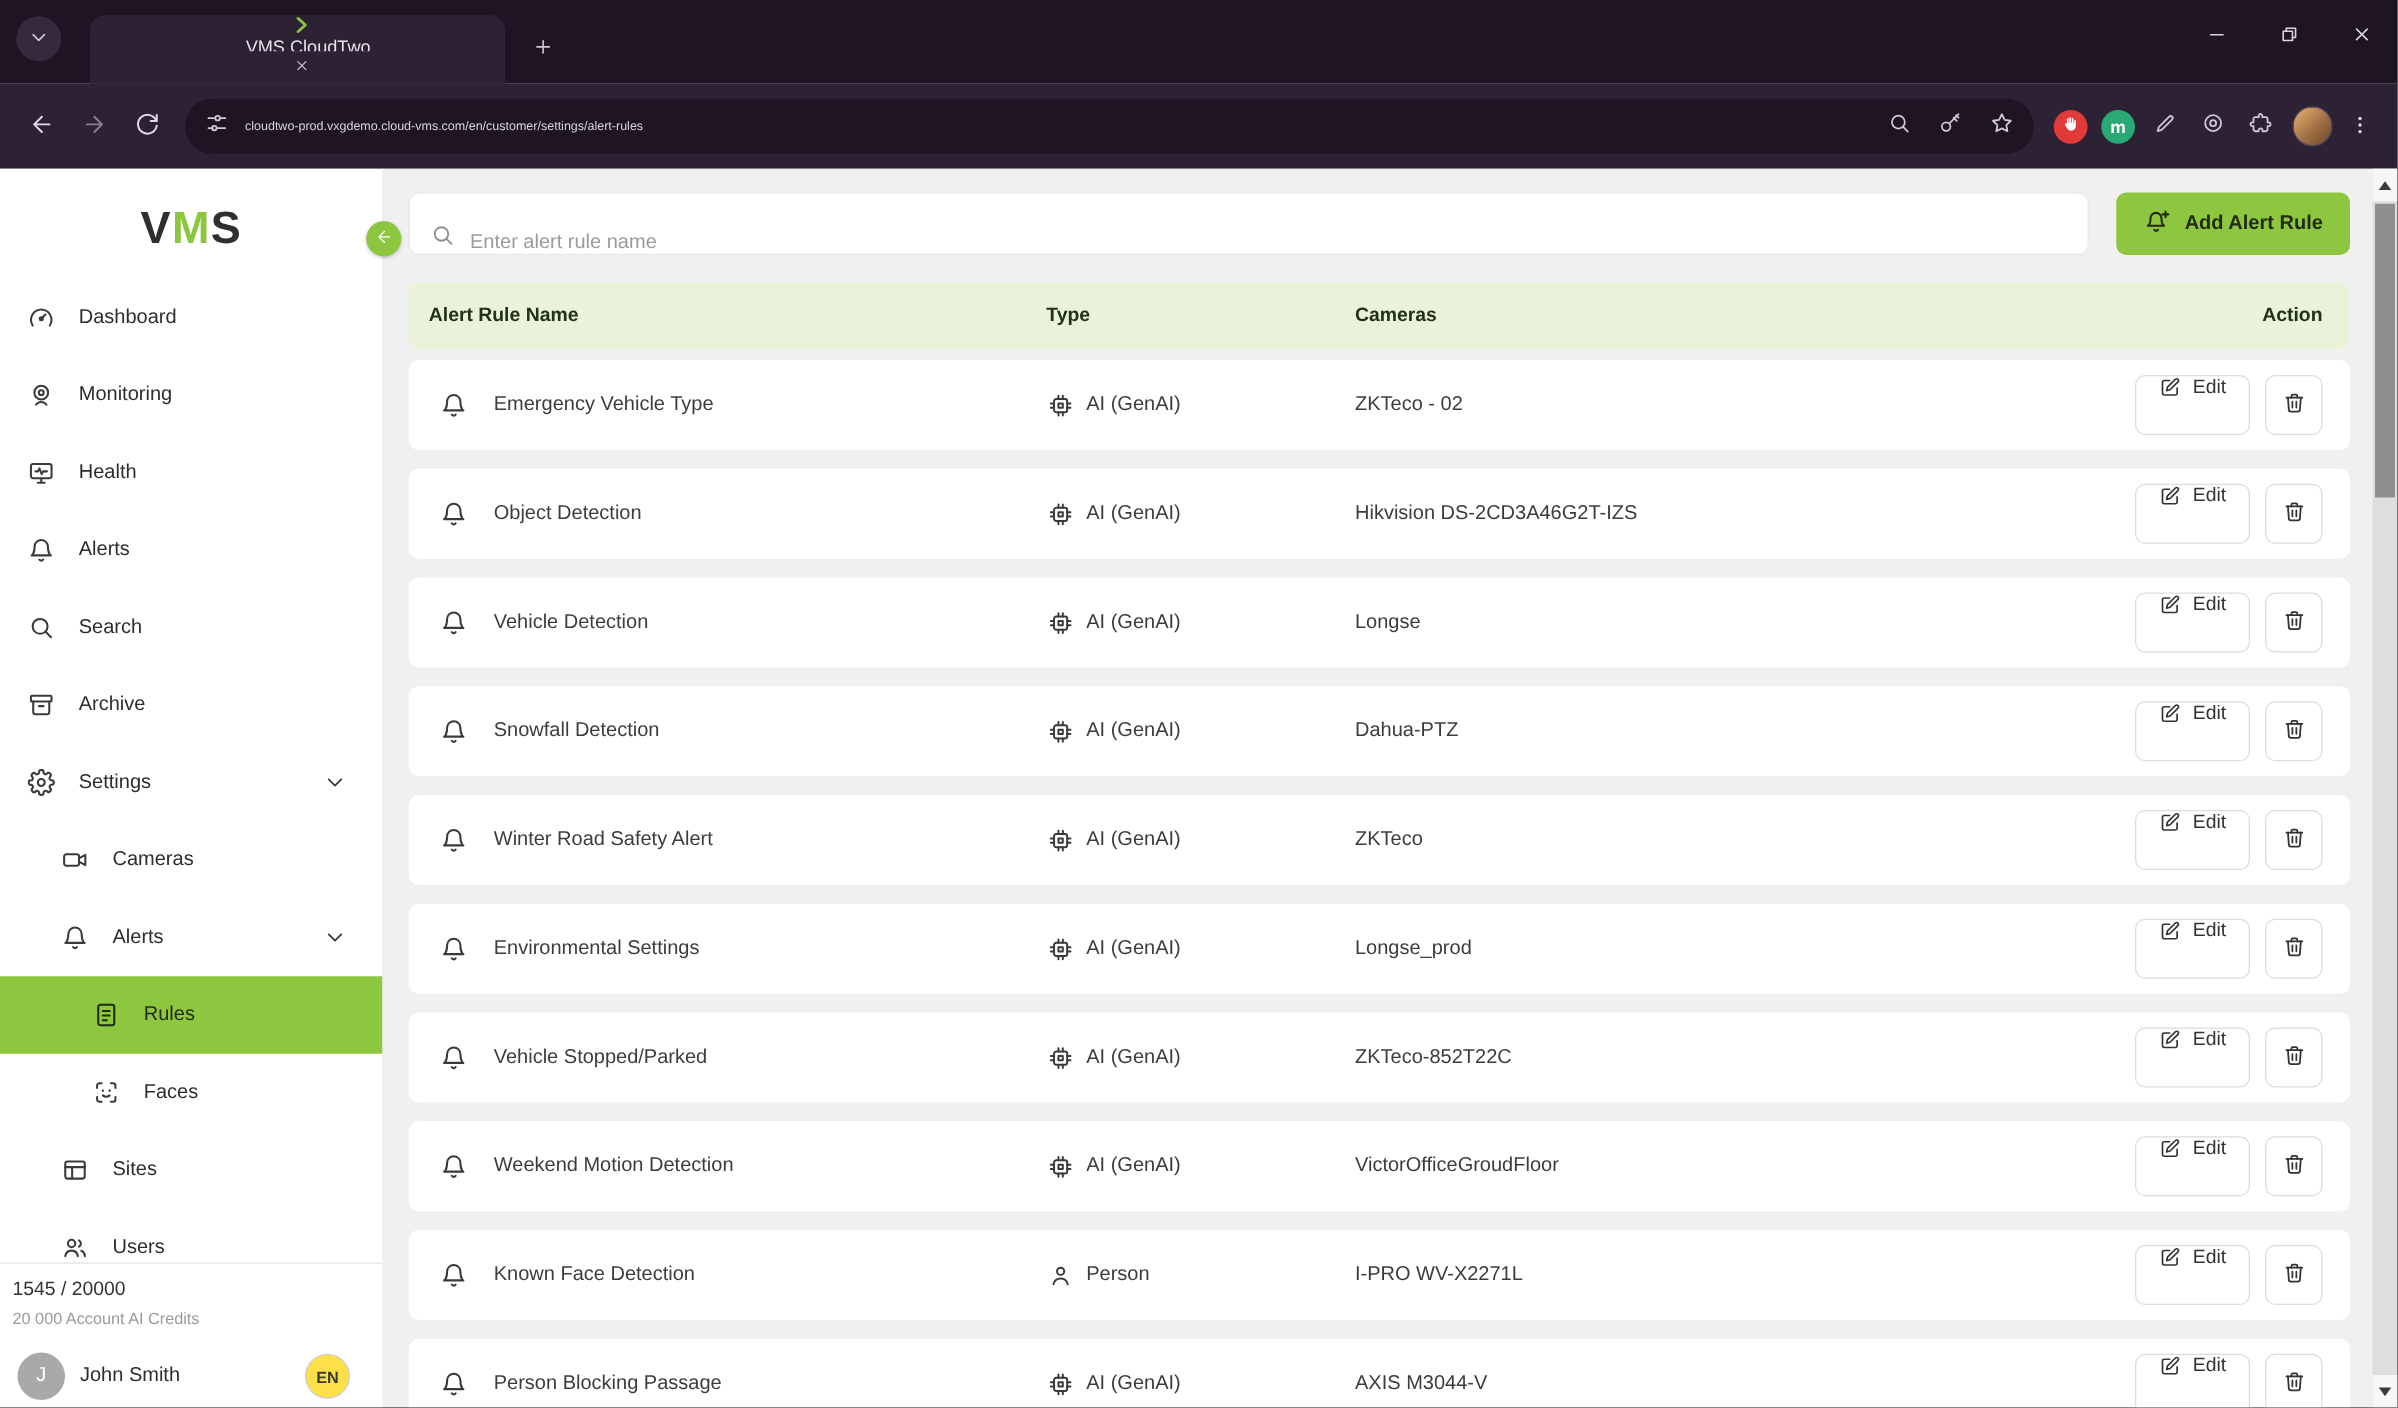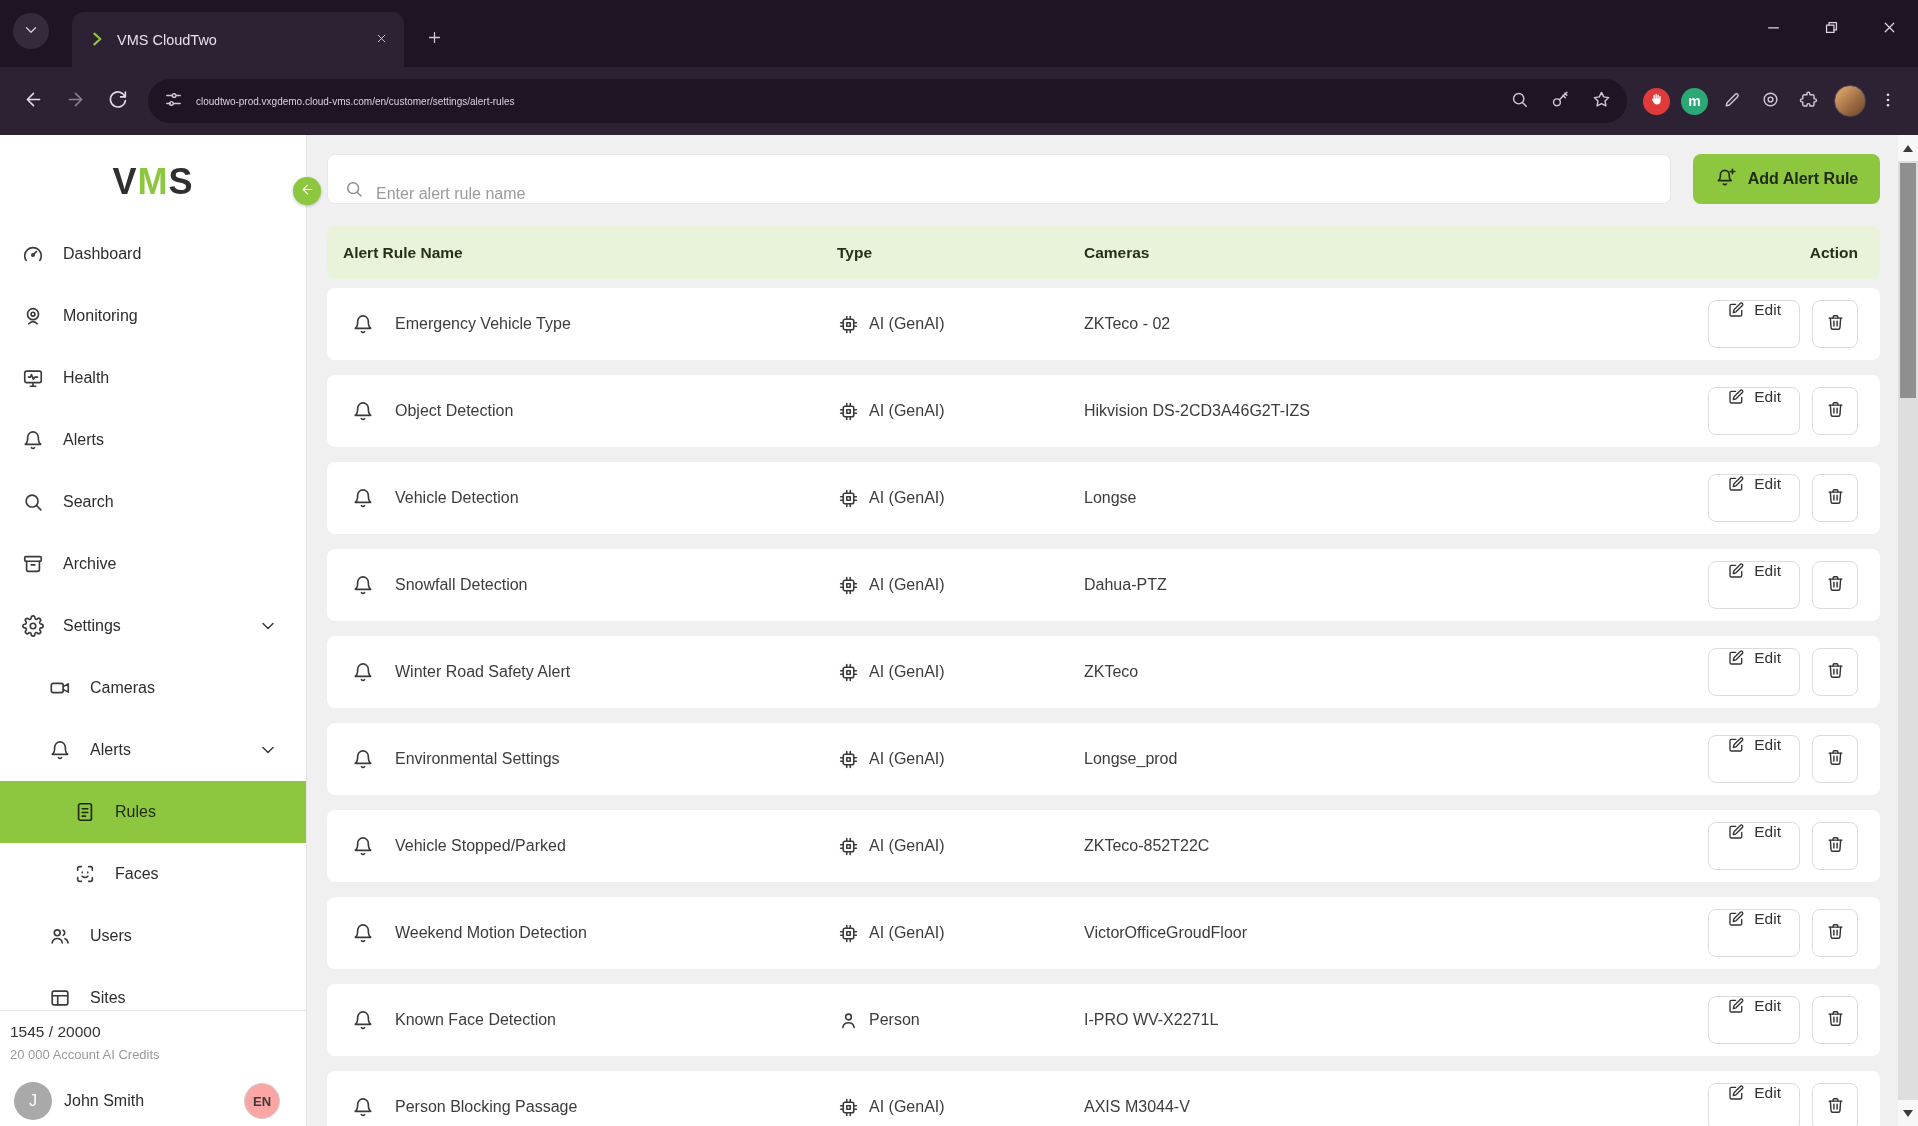--- a/index.html
+++ b/index.html
@@ -4,21 +4,21 @@
 <style>
   * { margin:0; padding:0; box-sizing:border-box; }
   html,body { width:1918px; height:1126px; overflow:hidden; background:#000; }
   body { font-family:"Liberation Sans","DejaVu Sans",sans-serif; }
   .screen { position:relative; width:1918px; height:1126px; overflow:hidden; background:#F0F0F0; }
 
   
   .frame { position:absolute; top:0; left:0; right:0; height:67px; background:#1E1424; display:flex; align-items:flex-end; }
   .tab-search { position:absolute; left:13px; top:13px; width:36px; height:36px; border-radius:50%; background:#352A3C; display:grid; place-items:center; color:#CFC8D6; border:none; cursor:pointer; }
   .tab-search svg { width:18px; height:18px; }
-  .tab { margin-left:72px; width:332px; height:55px; background:#2D2233; border-radius:12px 12px 0 0; display:flex; align-items:center; padding:0 10px 0 16px; color:#E7E1EB; }
+  .tab { margin-left:72px; width:332px; height:55px; background:#2D2233; border-radius:12px 12px 0 0; display:flex; align-items:center; padding:0 10px 0 16px; color:#E7E1EB;flex-direction:column; }
   .favicon { width:18px; height:18px; display:grid; place-items:center; }
   .favicon svg { width:16px; height:16px; }
   .tab-title { flex:1; margin-left:11px; font-size:14.5px; white-space:nowrap; overflow:hidden; }
   .tab-close { width:26px; height:26px; border-radius:50%; display:grid; place-items:center; background:transparent; border:none; color:#CFC8D6; cursor:pointer; }
   .tab-close svg { width:13px; height:13px; }
   .new-tab { width:36px; height:36px; margin:0 0 10px 12px; border-radius:50%; background:transparent; border:none; color:#CFC8D6; display:grid; place-items:center; cursor:pointer; }
   .new-tab svg { width:17px; height:17px; }
   .win-controls { position:absolute; right:0; top:0; height:58px; display:flex; }
   .win-btn { width:58px; height:58px; background:transparent; border:none; color:#DAD4DE; display:grid; place-items:center; cursor:pointer; }
   .win-btn svg { width:17px; height:17px; }
@@ -61,21 +61,21 @@
   .nchev { position:absolute; right:27px; width:22px; height:22px; display:grid; place-items:center; color:#3B3B3B; }
   .nchev svg { width:20px; height:20px; }
   .collapse-btn { position:absolute; left:293px; top:42px; width:28px; height:28px; border-radius:50%; background:#8DC63F; border:none; color:#fff; display:grid; place-items:center; cursor:pointer; z-index:6; box-shadow:0 1px 3px rgba(0,0,0,.25); }
   .collapse-btn svg { width:15px; height:15px; }
   .sidebar-bottom { position:absolute; left:0; right:0; bottom:0; height:116px; background:#fff; border-top:1px solid #E4E4E4; padding:12px 12px 0 10px; z-index:3; }
   .credits-usage { font-size:15.5px; color:#333; }
   .credits-caption { font-size:13px; color:#9A9A9A; margin-top:6px; }
   .user-row { display:flex; align-items:center; margin-top:14px; height:50px; }
   .user-avatar { width:38px; height:38px; border-radius:50%; background:#A9A9A9; color:#fff; font-size:16px; display:grid; place-items:center; margin:0 12px 0 4px; flex:none; }
   .user-name { flex:1; font-size:16px; color:#2D2D2D; }
-  .lang-badge { width:36px; height:36px; border-radius:50%; background:#fca5a5; border:1px solid #CFCFCF; color:#3A3A3A; font-size:13px; font-weight:bold; display:grid; place-items:center; margin-right:14px; cursor:pointer; }
+  .lang-badge { width:36px; height:36px; border-radius:50%; background:#fde047; border:1px solid #CFCFCF; color:#3A3A3A; font-size:13px; font-weight:bold; display:grid; place-items:center; margin-right:14px; cursor:pointer; }
 
   
   .main { position:absolute; left:307px; right:20px; top:0; bottom:0; background:#F0F0F0; padding:19px 18px 0 20px; overflow:hidden; }
   .top-row { display:flex; align-items:center; }
   .searchbox { flex:1; height:50px; background:#fff; border:1px solid #E8E8E8; border-radius:8px; display:flex; align-items:flex-end; padding:0 16px; }
   .searchbox .sic { color:#8F8F8F; display:grid; place-items:center; margin-right:12px; }
   .searchbox .sic svg { width:20px; height:20px; }
   .search-input { border:none; outline:none; flex:1; font-size:16px; color:#333; font-family:inherit; background:transparent; }
   .search-input::placeholder { color:#9B9B9B; }
   .add-btn { margin-left:22px; width:187px; height:50px; background:#8DC63F; border:none; border-radius:8px; display:flex; align-items:center; justify-content:center; gap:11px; font-size:16px; font-weight:600; color:#222B14; cursor:pointer; font-family:inherit; }
@@ -363,36 +363,36 @@
                 <path d="M8 20H6a2 2 0 0 1-2-2v-2"></path>
                 <path d="M9 10v.6M15 10v.6"></path>
                 <path d="M9 14.5c.9.8 1.9 1.2 3 1.2s2.1-.4 3-1.2"></path>
               </svg>
             </span>
             <span class="nlabel">Faces</span>
           </div>
           <div class="nav-item level1">
             <span class="nicon">
               <svg viewBox="0 0 24 24" fill="none" stroke="currentColor" stroke-width="1.8" stroke-linecap="round" stroke-linejoin="round">
+                <rect x="3.5" y="4.5" width="17" height="15" rx="2"></rect>
+                <path d="M3.5 9.5h17M9.5 9.5v10"></path>
+              </svg>
+            </span>
+            <span class="nlabel">Sites</span>
+          </div>
+          <div class="nav-item level1">
+            <span class="nicon">
+              <svg viewBox="0 0 24 24" fill="none" stroke="currentColor" stroke-width="1.8" stroke-linecap="round" stroke-linejoin="round">
                 <circle cx="9" cy="8.5" r="3.2"></circle>
                 <path d="M3.5 19.5c.6-3.2 2.6-4.8 5.5-4.8s4.9 1.6 5.5 4.8"></path>
                 <path d="M15.5 5.7a3.2 3.2 0 0 1 0 5.6"></path>
                 <path d="M17.5 14.9c1.8.7 2.9 2.2 3.2 4.6"></path>
               </svg>
             </span>
             <span class="nlabel">Users</span>
-          </div>
-          <div class="nav-item level1">
-            <span class="nicon">
-              <svg viewBox="0 0 24 24" fill="none" stroke="currentColor" stroke-width="1.8" stroke-linecap="round" stroke-linejoin="round">
-                <rect x="3.5" y="4.5" width="17" height="15" rx="2"></rect>
-                <path d="M3.5 9.5h17M9.5 9.5v10"></path>
-              </svg>
-            </span>
-            <span class="nlabel">Sites</span>
           </div>
         </nav>
       <div class="sidebar-bottom">
         <div class="credits-usage">1545 / 20000</div>
         <div class="credits-caption">20 000 Account AI Credits</div>
         <div class="user-row">
           <span class="user-avatar">J</span>
           <span class="user-name">John Smith</span>
           <span class="lang-badge">EN</span>
         </div>

